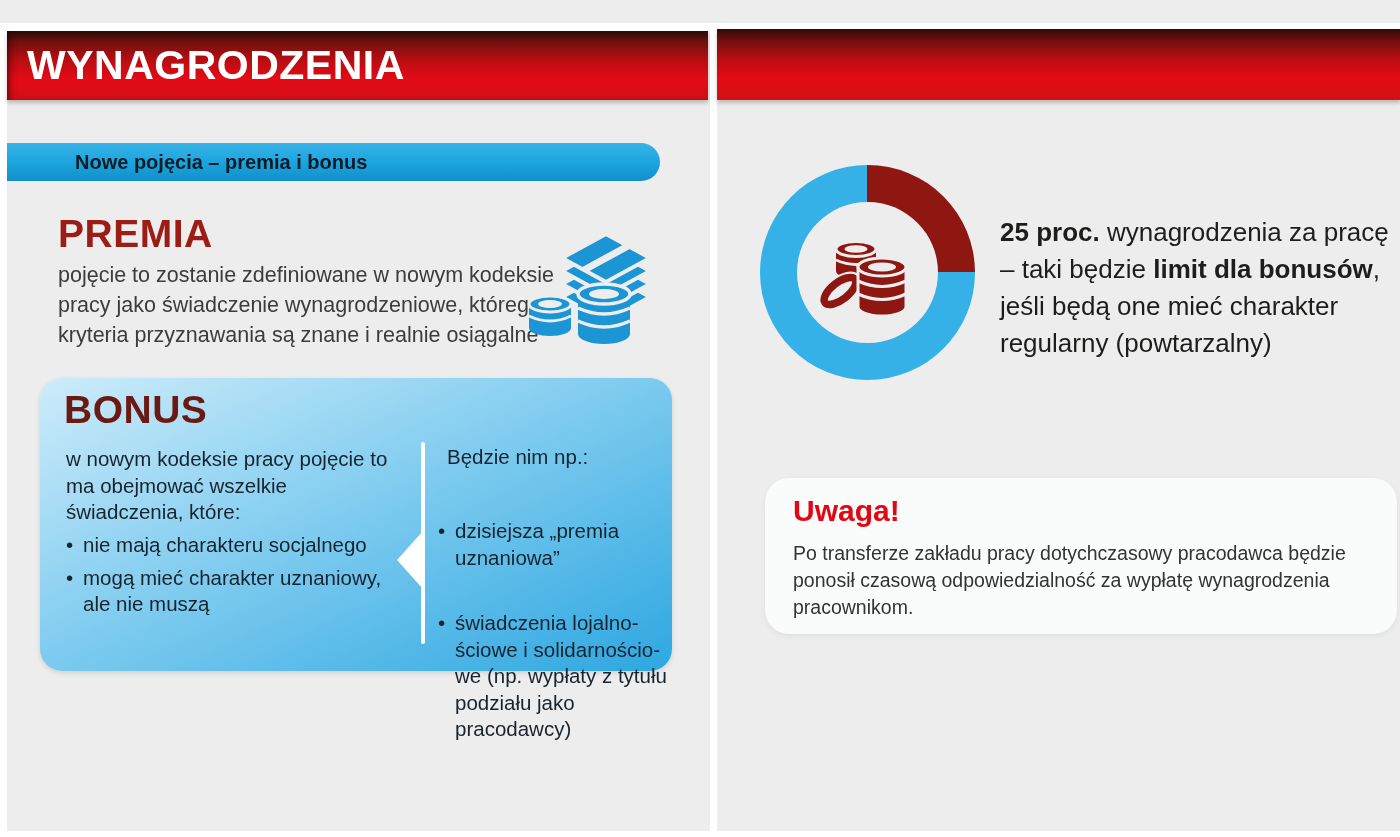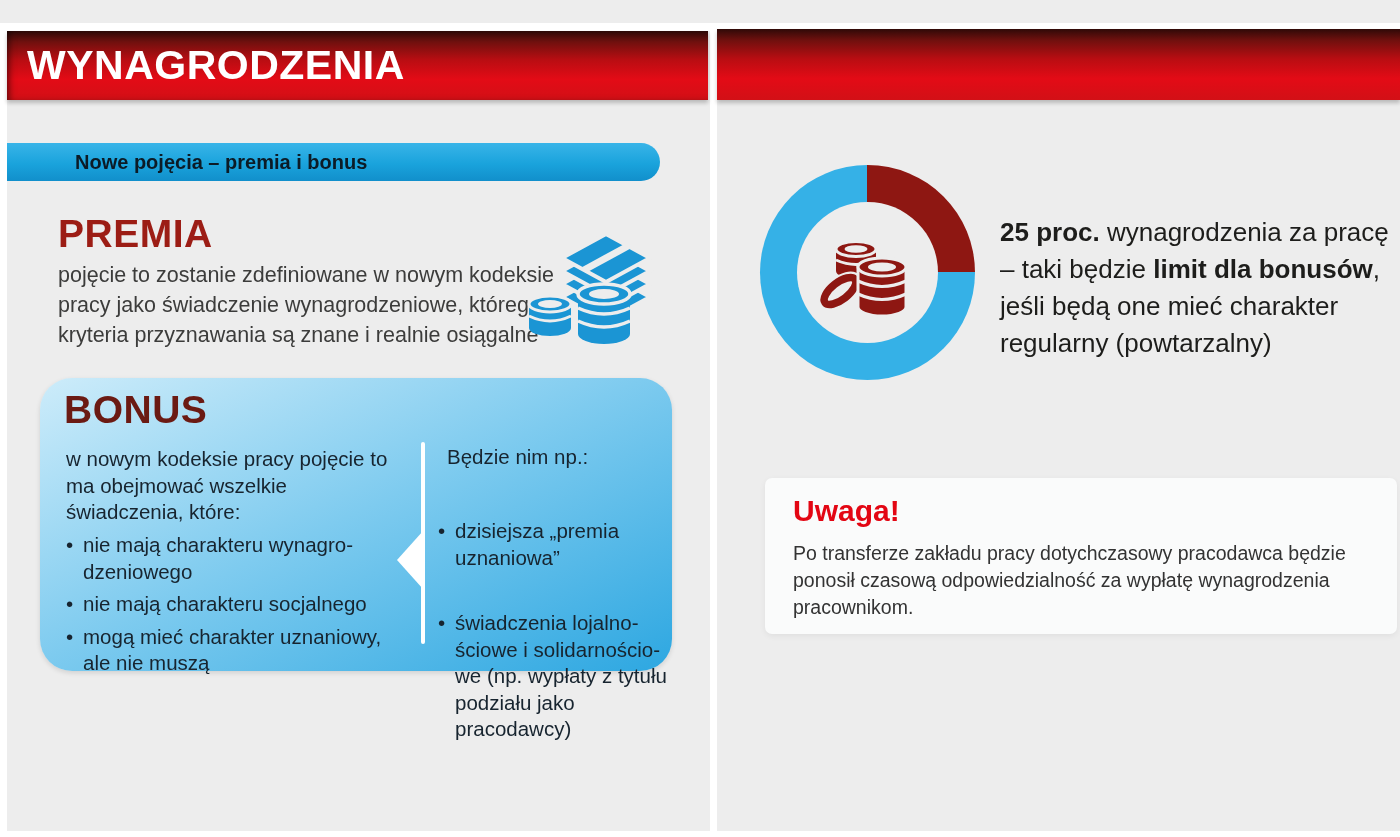--- a/index.html
+++ b/index.html
@@ -25,21 +25,21 @@
   .ribbon{left:7px;top:143px;width:653px;height:38px;border-radius:0 19px 19px 0;
           background:linear-gradient(180deg,#38b4e8 0%,#1aa3dc 55%,#118fcb 100%);}
   .ribbon-label{padding-left:68px;font-size:20px;font-weight:700;color:#0c1b26;line-height:38px;white-space:nowrap;}
 
   
   .premia-title{left:58px;top:212px;font-size:39px;font-weight:700;color:var(--heading-red,#9c1d15);letter-spacing:.5px;}
   .premia-body{left:58px;top:260px;width:508px;font-size:21.5px;line-height:30px;color:var(--body-text,#3c3c3b);}
   .money-icon{left:520px;top:228px;width:134px;height:122px;color:var(--icon-blue,#1b95d4);}
 
   
-  .bonus-box{left:40px;top:378px;width:632px;height:293px;border-radius:32px;
+  .bonus-box{left:40px;top:378px;width:632px;height:293px;border-radius:22px;
              background:linear-gradient(155deg,#cdecfa 0%,#7ecbef 48%,#2da7e1 100%);
              box-shadow:0 2px 5px rgba(0,0,0,.12);}
   .bonus-title{left:24px;top:10px;font-size:39px;font-weight:700;color:var(--bonus-red,#6b1a13);letter-spacing:.5px;}
   .bonus-text{font-size:20.5px;line-height:26.5px;color:var(--box-text,#17242f);}
   .bonus-intro{left:26px;top:68px;width:322px;}
   ul.blist{list-style:none;margin:0;padding:0;}
   ul.blist li{position:relative;padding-left:17px;margin-bottom:6px;}
   ul.blist li::before{content:"\2022";position:absolute;left:0;top:0;}
   .bonus-bullets{left:26px;top:154px;width:332px;}
   .bonus-divider{left:381px;top:64px;width:4px;height:202px;background:#ffffff;border-radius:2px;}
@@ -51,21 +51,21 @@
 
   
   .donut{left:760px;top:165px;width:215px;height:215px;border-radius:50%;}
   .donut::after{content:"";position:absolute;inset:37px;border-radius:50%;background:var(--page-bg,#ededed);}
   .donut svg{position:absolute;left:0;right:0;top:0;bottom:0;margin:auto;z-index:2;color:var(--donut-red,#8e1712);}
 
   .stat{left:1000px;top:214px;width:402px;font-size:26px;line-height:37px;color:var(--dark-text,#1d1d1b);}
   .stat b{font-weight:700;margin-top:15px;}
 
   
-  .note{left:765px;top:478px;width:632px;height:156px;border-radius:7px;background:#fafbfb;
+  .note{left:765px;top:478px;width:632px;height:156px;border-radius:24px;background:#fafbfb;
         box-shadow:0 2px 6px rgba(0,0,0,.06);}
   .note-title{left:28px;top:16px;font-size:30px;font-weight:700;color:var(--uwaga-red,#e30613);}
   .note-body{left:28px;top:62px;width:584px;font-size:19.5px;line-height:27px;color:#333333;}
 </style>
 </head>
 <body>
 
 <div id="stage">
 
   <div class="abs gap top-strip"></div>
@@ -104,21 +104,20 @@
     <ellipse cx="84" cy="66" rx="26" ry="10" fill="currentColor" stroke="#ededed" stroke-width="3.5"></ellipse>
     <ellipse cx="84" cy="66" rx="15" ry="5" fill="#ededed"></ellipse>
   </svg>
 
   <div class="abs bonus-box">
     <div class="abs bonus-title">BONUS</div>
     <div class="abs bonus-text bonus-intro">w nowym kodeksie pracy pojęcie to ma obejmować wszelkie świadczenia, które:</div>
 
     <ul class="abs blist bonus-text bonus-bullets">
 
-    <li>nie mają charakteru wynagro-dzeniowego</li>
         <li>nie mają charakteru socjalnego</li>
         <li>mogą mieć charakter uznaniowy, ale nie muszą</li>
       </ul>
 
     <div class="abs bonus-divider"></div>
     <div class="abs bonus-arrow"></div>
 
     <div class="abs bonus-text bonus-right-heading">Będzie nim np.:</div>
     <ul class="abs blist bonus-text bonus-right-bullets">
 

